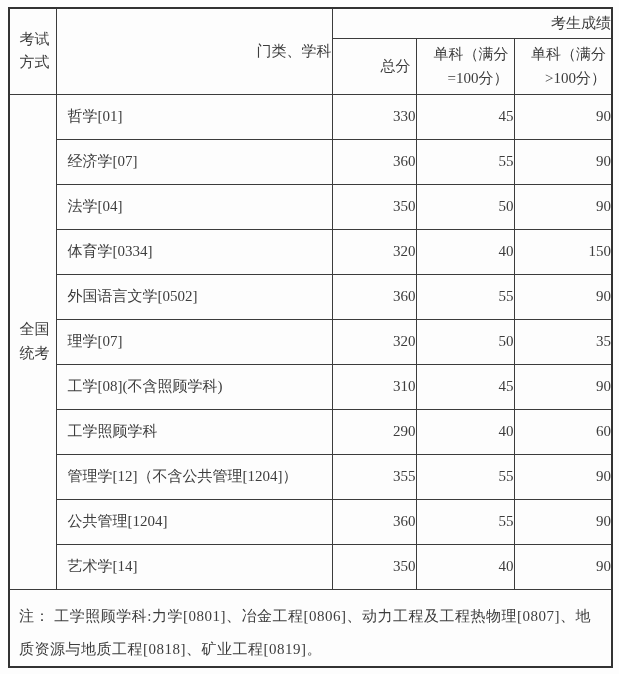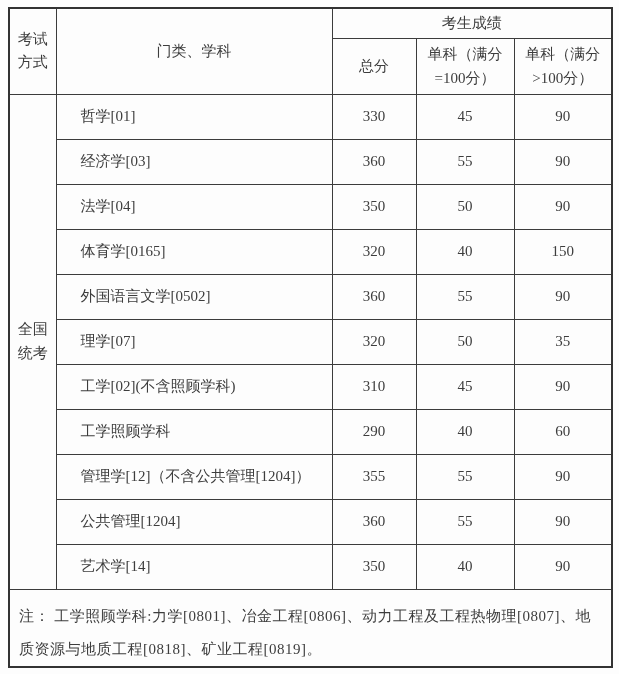--- a/index.html
+++ b/index.html
@@ -29,24 +29,24 @@
   .col-subject { width: 276px; }
   .col-total   { width: 84px;  }
   .col-s100    { width: 98px;  }
   .col-sgt100  { width: 98px;  }
 
   tr.hdr-top  { height: 30px; }
   tr.hdr-sub  { height: 56px; }
   tbody tr.data-row { height: 45px; }
   tr.note-row { height: 78px; }
 
-  th, td { text-align: center; vertical-align: middle; }
+  th, td { text-align: right; vertical-align: middle; }
   td.subject {
     text-align: left;
-    padding-left: 24px;
+    padding-left: 11px;
     padding-right: 4px;
   }
   td.exam-method, th.method-hdr {
     padding: 0 6px;
     line-height: 1.55;
   }
   th.sub-hdr { padding: 0 5px; line-height: 1.6; }
   td.note-cell {
     text-align: left;
     vertical-align: top;
@@ -81,51 +81,51 @@
     </thead>
     <tbody>
       <tr class="data-row">
         <td class="exam-method" rowspan="11">全国统考</td>
         <td class="subject">哲学[01]</td>
         <td>330</td>
         <td>45</td>
         <td>90</td>
       </tr>
       <tr class="data-row">
-        <td class="subject">经济学[03]</td>
+        <td class="subject">经济学[07]</td>
         <td>360</td>
         <td>55</td>
         <td>90</td>
       </tr>
       <tr class="data-row">
         <td class="subject">法学[04]</td>
         <td>350</td>
         <td>50</td>
         <td>90</td>
       </tr>
       <tr class="data-row">
-        <td class="subject">体育学[0165]</td>
+        <td class="subject">体育学[0334]</td>
         <td>320</td>
         <td>40</td>
         <td>150</td>
       </tr>
       <tr class="data-row">
         <td class="subject">外国语言文学[0502]</td>
         <td>360</td>
         <td>55</td>
         <td>90</td>
       </tr>
       <tr class="data-row">
         <td class="subject">理学[07]</td>
         <td>320</td>
         <td>50</td>
         <td>35</td>
       </tr>
       <tr class="data-row">
-        <td class="subject">工学[02](不含照顾学科)</td>
+        <td class="subject">工学[08](不含照顾学科)</td>
         <td>310</td>
         <td>45</td>
         <td>90</td>
       </tr>
       <tr class="data-row">
         <td class="subject">工学照顾学科</td>
         <td>290</td>
         <td>40</td>
         <td>60</td>
       </tr>

